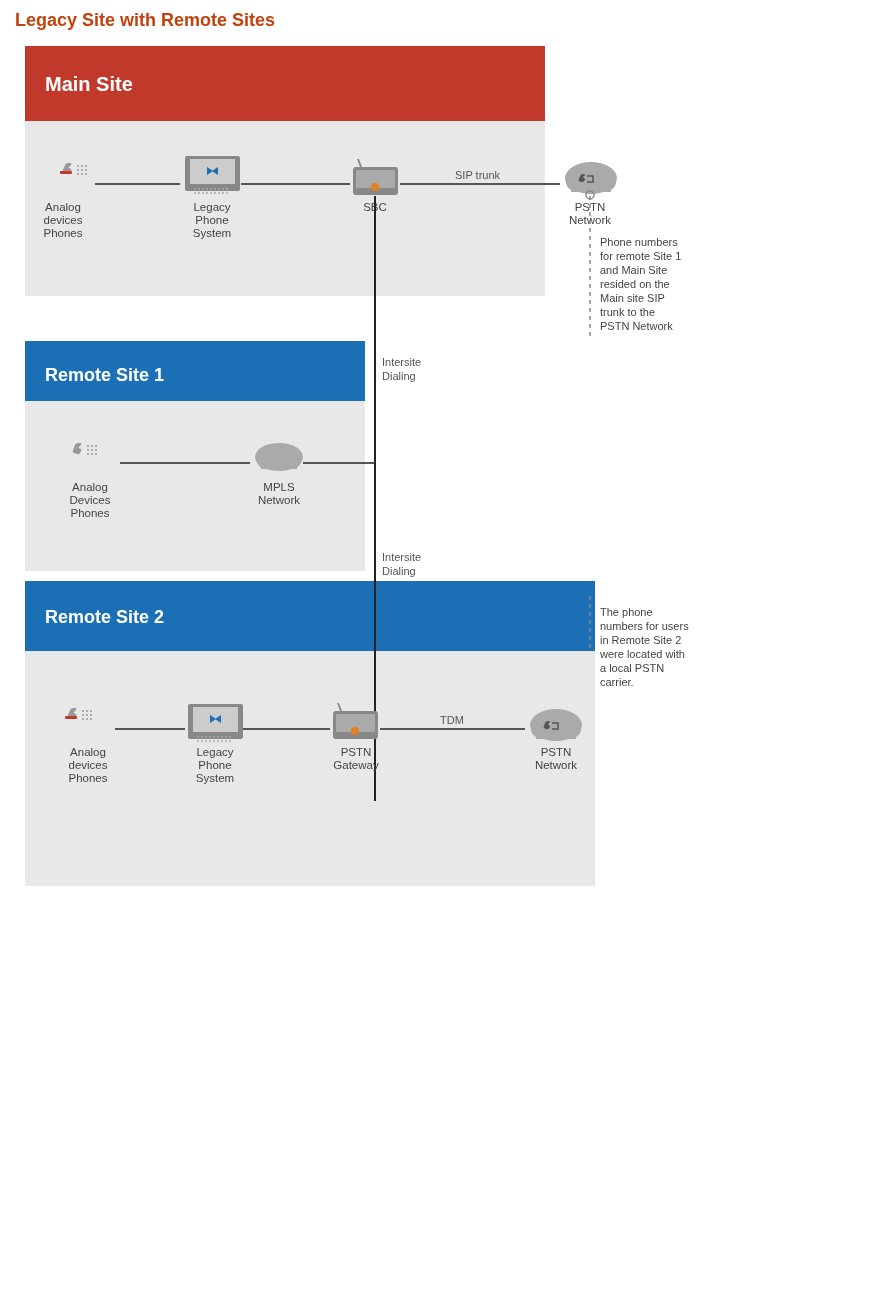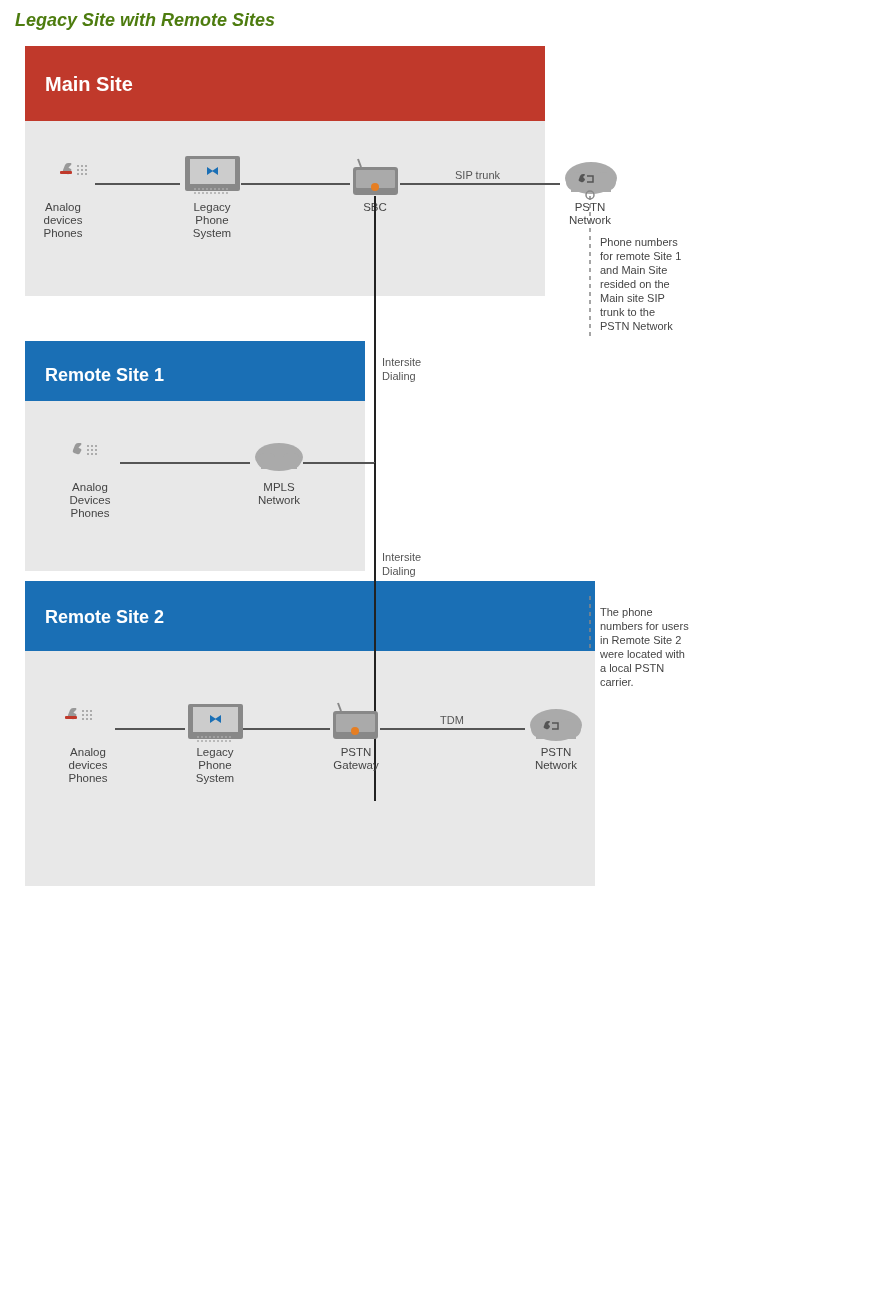--- a/index.html
+++ b/index.html
@@ -7,23 +7,22 @@
       background: #fff;
       font-family: 'Segoe UI', Arial, sans-serif;
       width: 881px;
       min-height: 1296px;
       padding: 10px 15px;
     }
 
     .page-title {
       font-size: 18px;
       font-weight: 600;
-      color: #4d7c0f;
+      color: #c2410c;
       margin-bottom: 10px;
-      font-style: italic;
     }
 
     
     .layout {
       position: relative;
       width: 840px;
     }
 
     svg text {
       font-family: 'Segoe UI', Arial, sans-serif;

